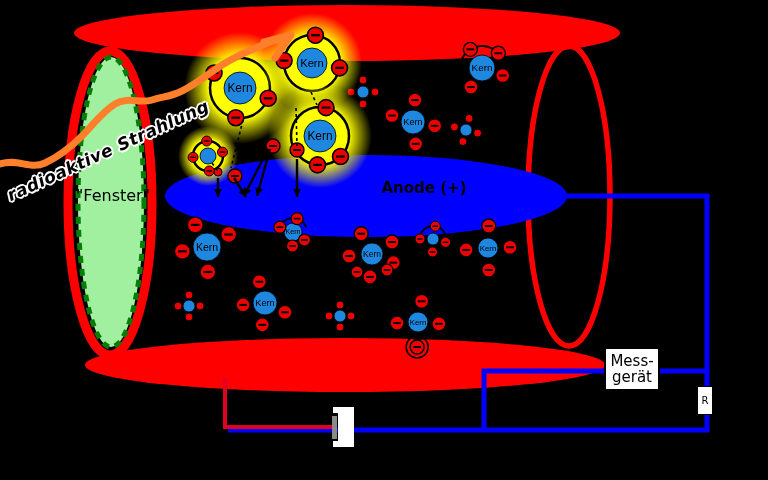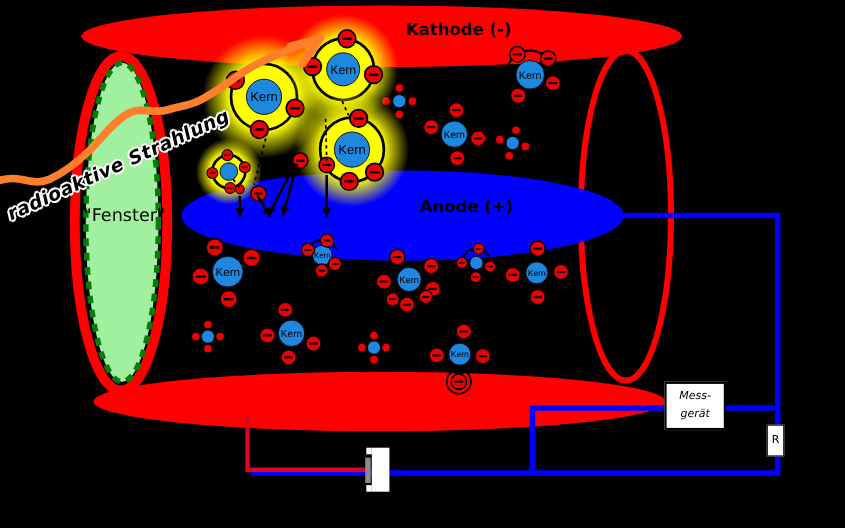--- a/index.html
+++ b/index.html
@@ -9,21 +9,21 @@
   .lbl{position:absolute;color:#000;white-space:nowrap;}
   .lbl-kathode{left:417px;top:27px;transform:translate(-50%,-50%);font-size:15px;font-weight:bold;}
   .lbl-anode{left:424px;top:188px;transform:translate(-50%,-50%);font-size:15px;font-weight:bold;}
   .lbl-fenster{left:113px;top:195px;transform:translate(-50%,-50%);font-size:16px;}
   .lbl-strahlung{left:8px;top:186px;transform:rotate(-24.5deg);transform-origin:0 50%;
       font-size:17px;font-weight:bold;font-style:italic;letter-spacing:.5px;
       text-shadow:-2px 0 0 #fff,2px 0 0 #fff,0 -2px 0 #fff,0 2px 0 #fff,
                   -1px -1px 0 #fff,1px -1px 0 #fff,-1px 1px 0 #fff,1px 1px 0 #fff;}
   .box{position:absolute;background:#fff;border:2px solid #000;color:#000;
        display:flex;flex-direction:column;align-items:center;justify-content:center;}
-  .box-mess{left:604px;top:347px;width:52px;height:40px;font-size:10px;line-height:16px;font-style:italic;}
+  .box-mess{left:604px;top:347px;width:52px;height:40px;font-size:15px;line-height:16px;}
   .box-r{left:697px;top:386px;width:14px;height:27px;font-size:10px;border-width:1.5px;}
 </style>
 </head>
 <body>
 
 <div id="stage">
 
   <svg width="768" height="480" viewBox="0 0 768 480">
     <defs>
       <radialGradient id="glowGrad">
@@ -242,21 +242,20 @@
       </g>
 
     <g>
       <path d="M0,164 C18,158 30,170 45,163 C60,156 70,148 82,136 C94,124 102,112 115,104
                C128,96 140,104 152,100 C164,96 170,97 182,91 C198,83 208,74 222,65
                C236,56 250,50 268,43 C276,40 283,38 290,36" fill="none" stroke="#ff7f2a" stroke-width="7" stroke-linecap="round"></path>
       <path d="M264,42 L291,35 L275,58" fill="none" stroke="#ff7f2a" stroke-width="7" stroke-linecap="round" stroke-linejoin="round"></path>
     </g>
   </svg>
 
-  <div class="lbl lbl-kathode">Kathode (-)</div>
   <div class="lbl lbl-anode">Anode (+)</div>
   <div class="lbl lbl-fenster">"Fenster"</div>
   <div class="lbl lbl-strahlung">radioaktive Strahlung</div>
 
   <div class="box box-mess">
     <span>Mess-</span>
     <span>gerät</span>
   </div>
   <div class="box box-r">
     <span>R</span>

